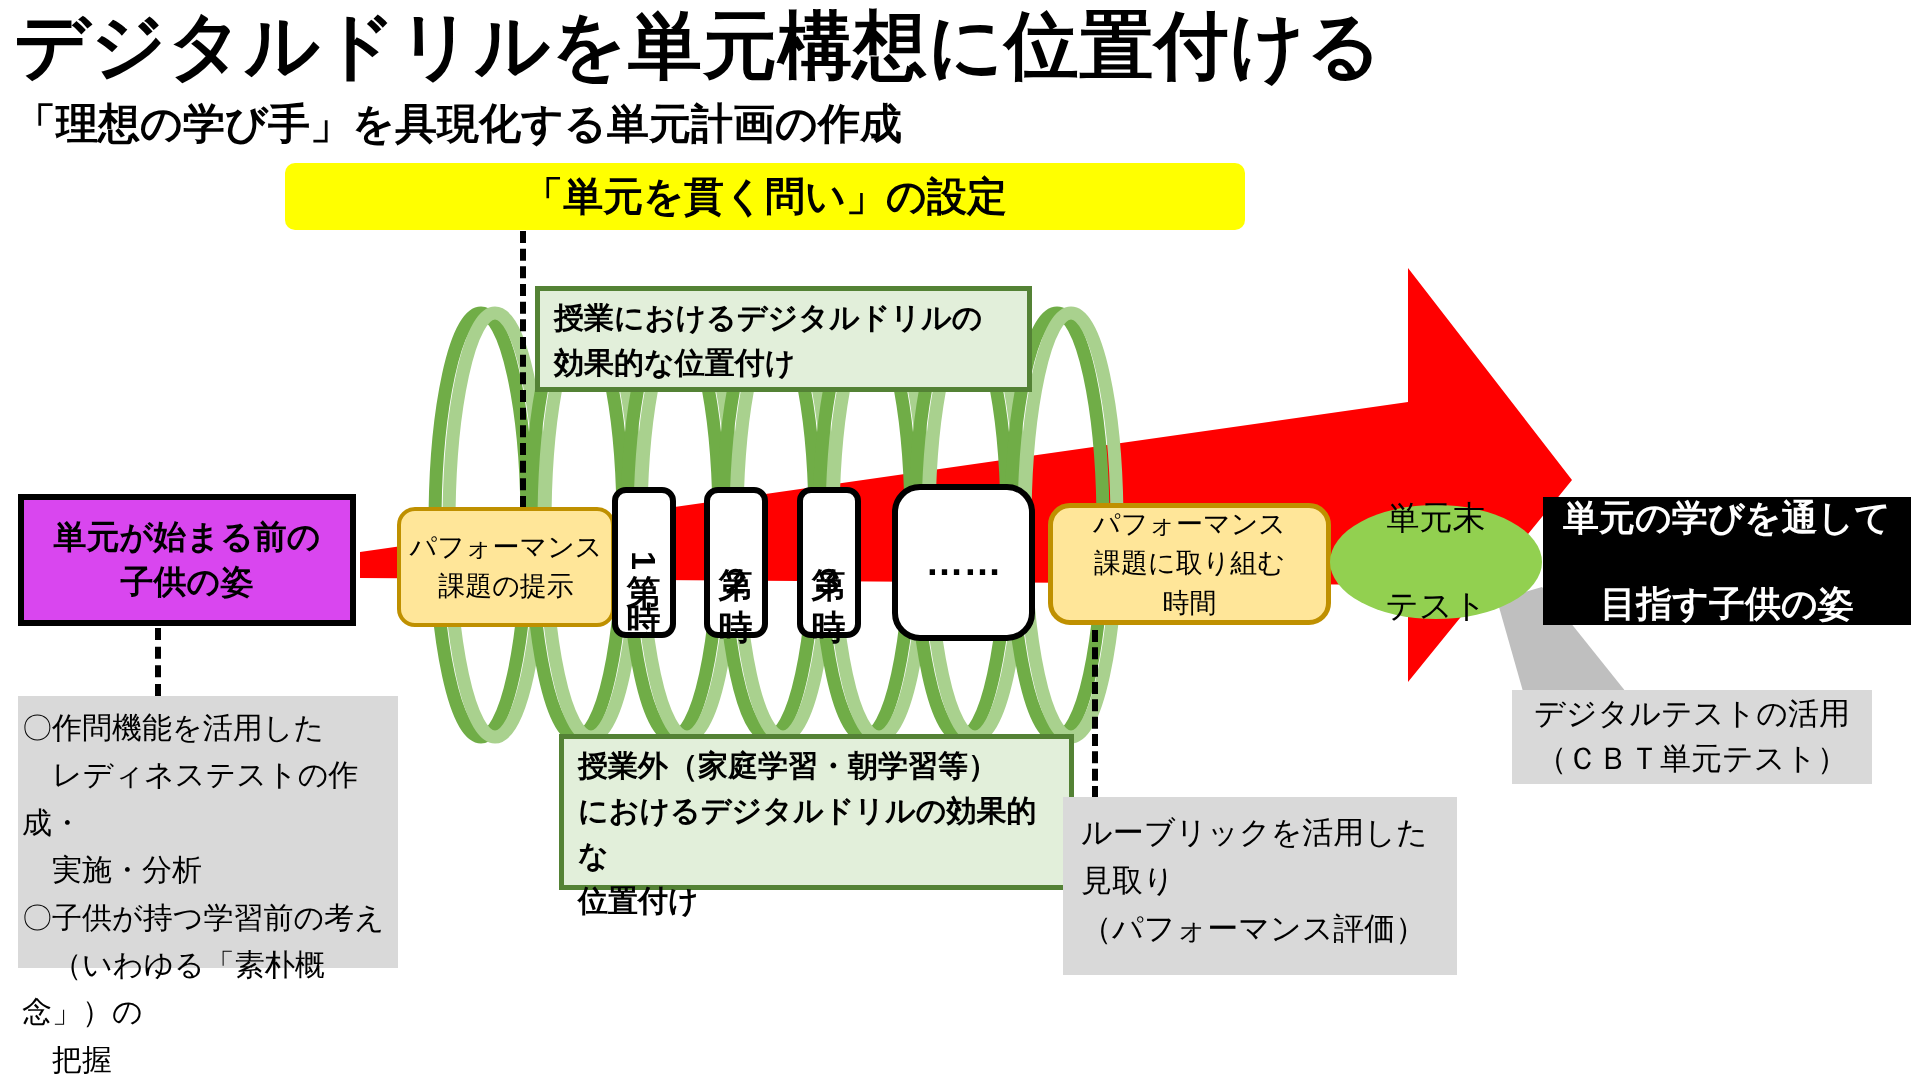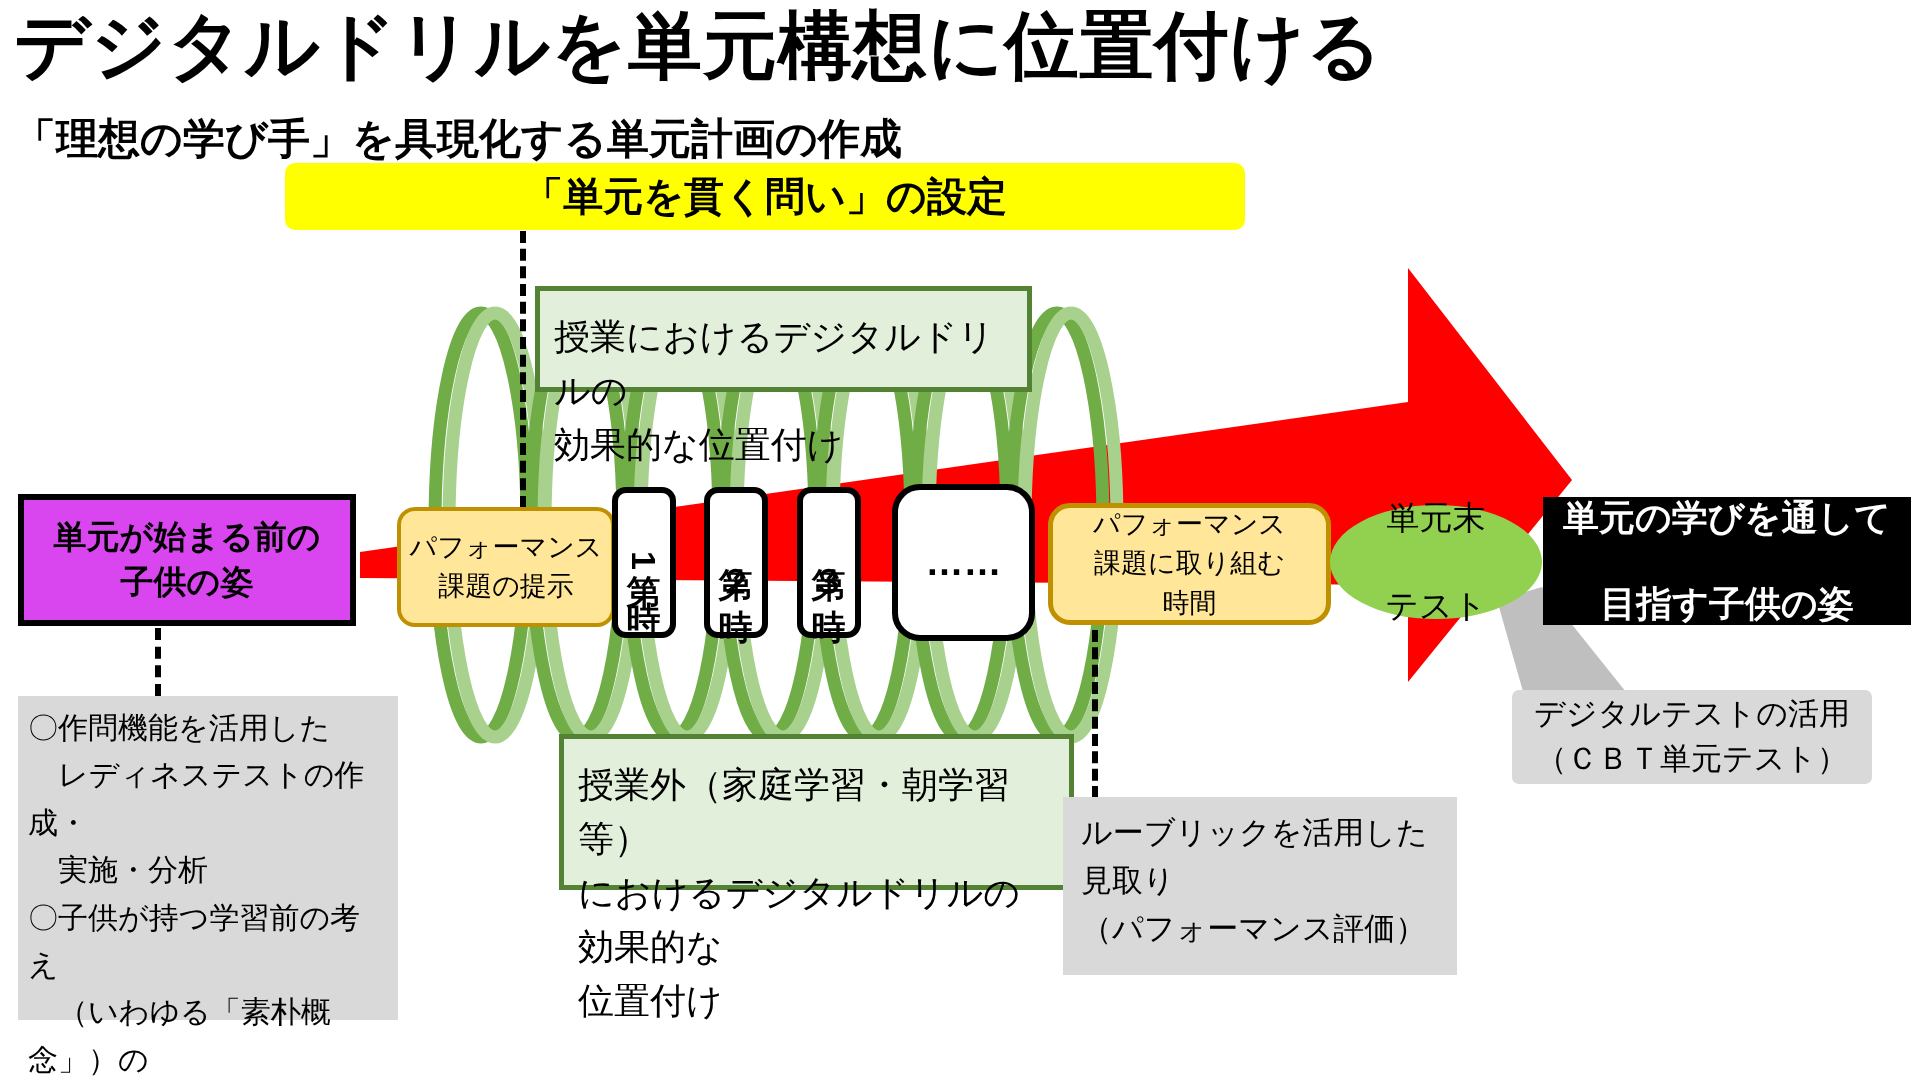--- a/index.html
+++ b/index.html
@@ -2,33 +2,33 @@
 <html><head>
 <meta charset="utf-8">
 <style>
   html,body{margin:0;padding:0;background:#fff;}
   #slide{
     position:relative;width:1920px;height:1080px;background:#fff;overflow:hidden;
     font-family:"Liberation Sans","DejaVu Sans",sans-serif;color:#000;
   }
   .abs{position:absolute;}
   #title{left:14px;top:0px;font-size:74px;font-weight:900;letter-spacing:1px;line-height:1.25;white-space:nowrap;}
-  #subtitle{left:14px;top:96px;font-size:42px;font-weight:900;white-space:nowrap;margin-top:15px;}
+  #subtitle{left:14px;top:96px;font-size:42px;font-weight:900;white-space:nowrap;}
   #banner{
     left:285px;top:163px;width:960px;height:67px;background:#ffff00;border-radius:10px;
     display:flex;align-items:center;justify-content:center;font-size:40px;font-weight:900;
   }
   .dash{border-left:6px dashed #000;width:0;}
   #dashA{left:520px;top:231px;height:277px;}
   #dashB{left:155px;top:628px;height:68px;}
   #dashC{left:1092px;top:630px;height:168px;}
   svg#shapes{left:0;top:0;}
   .greenbox{
-    background:#e2efda;border:5px solid #548235;font-size:36px;line-height:1.5;
-    padding:19px 14px;box-sizing:border-box;
+    background:#e2efda;border:5px solid #548235;font-size:30px;line-height:1.5;
+    padding:4px 14px;box-sizing:border-box;font-weight:bold;
   }
   #greenTop{left:535px;top:286px;width:497px;height:106px;}
   #greenBottom{left:535px;top:734px;width:515px;height:156px;margin-left:24px;}
   .orangebox{
     background:#ffe699;border:4px solid #bf9000;border-radius:18px;font-size:27px;line-height:1.45;
     display:flex;flex-direction:column;align-items:center;justify-content:center;text-align:center;box-sizing:border-box;
   }
   #orange1{left:397px;top:507px;width:218px;height:120px;}
   #orange2{left:1048px;top:503px;width:283px;height:122px;border-width:5px;border-radius:22px;}
   #whiteBox{
@@ -50,25 +50,25 @@
     left:1330px;top:505px;width:212px;height:114px;background:#92d050;border-radius:50%;
     display:flex;flex-direction:column;align-items:center;justify-content:center;text-align:center;
     font-size:33px;line-height:1.3;gap:45px;
   }
   #blackBox{
     left:1543px;top:497px;width:368px;height:128px;background:#000;color:#fff;
     display:flex;flex-direction:column;align-items:center;justify-content:center;text-align:center;
     font-size:36px;font-weight:800;line-height:1.4;gap:35px;
   }
   .graybox{background:#d9d9d9;box-sizing:border-box;}
-  #grayLeft{left:18px;top:696px;width:380px;height:324px;font-size:30px;line-height:1.58;padding:8px 10px;}
+  #grayLeft{left:18px;top:696px;width:380px;height:272px;font-size:30px;line-height:1.58;padding:8px 4px;}
   #grayMid{left:1063px;top:797px;width:394px;height:178px;font-size:31px;line-height:1.55;padding:12px 18px;}
   #grayRight{
     left:1512px;top:690px;width:360px;height:94px;font-size:31px;line-height:1.45;
-    display:flex;flex-direction:column;align-items:center;justify-content:center;text-align:center;border-radius:7px;
+    display:flex;flex-direction:column;align-items:center;justify-content:center;text-align:center;
   }
 </style>
 </head>
 <body>
 
 <div id="slide">
 
   <div class="abs" id="title">デジタルドリルを単元構想に位置付ける</div>
   <div class="abs" id="subtitle">「理想の学び手」を具現化する単元計画の作成</div>
 

